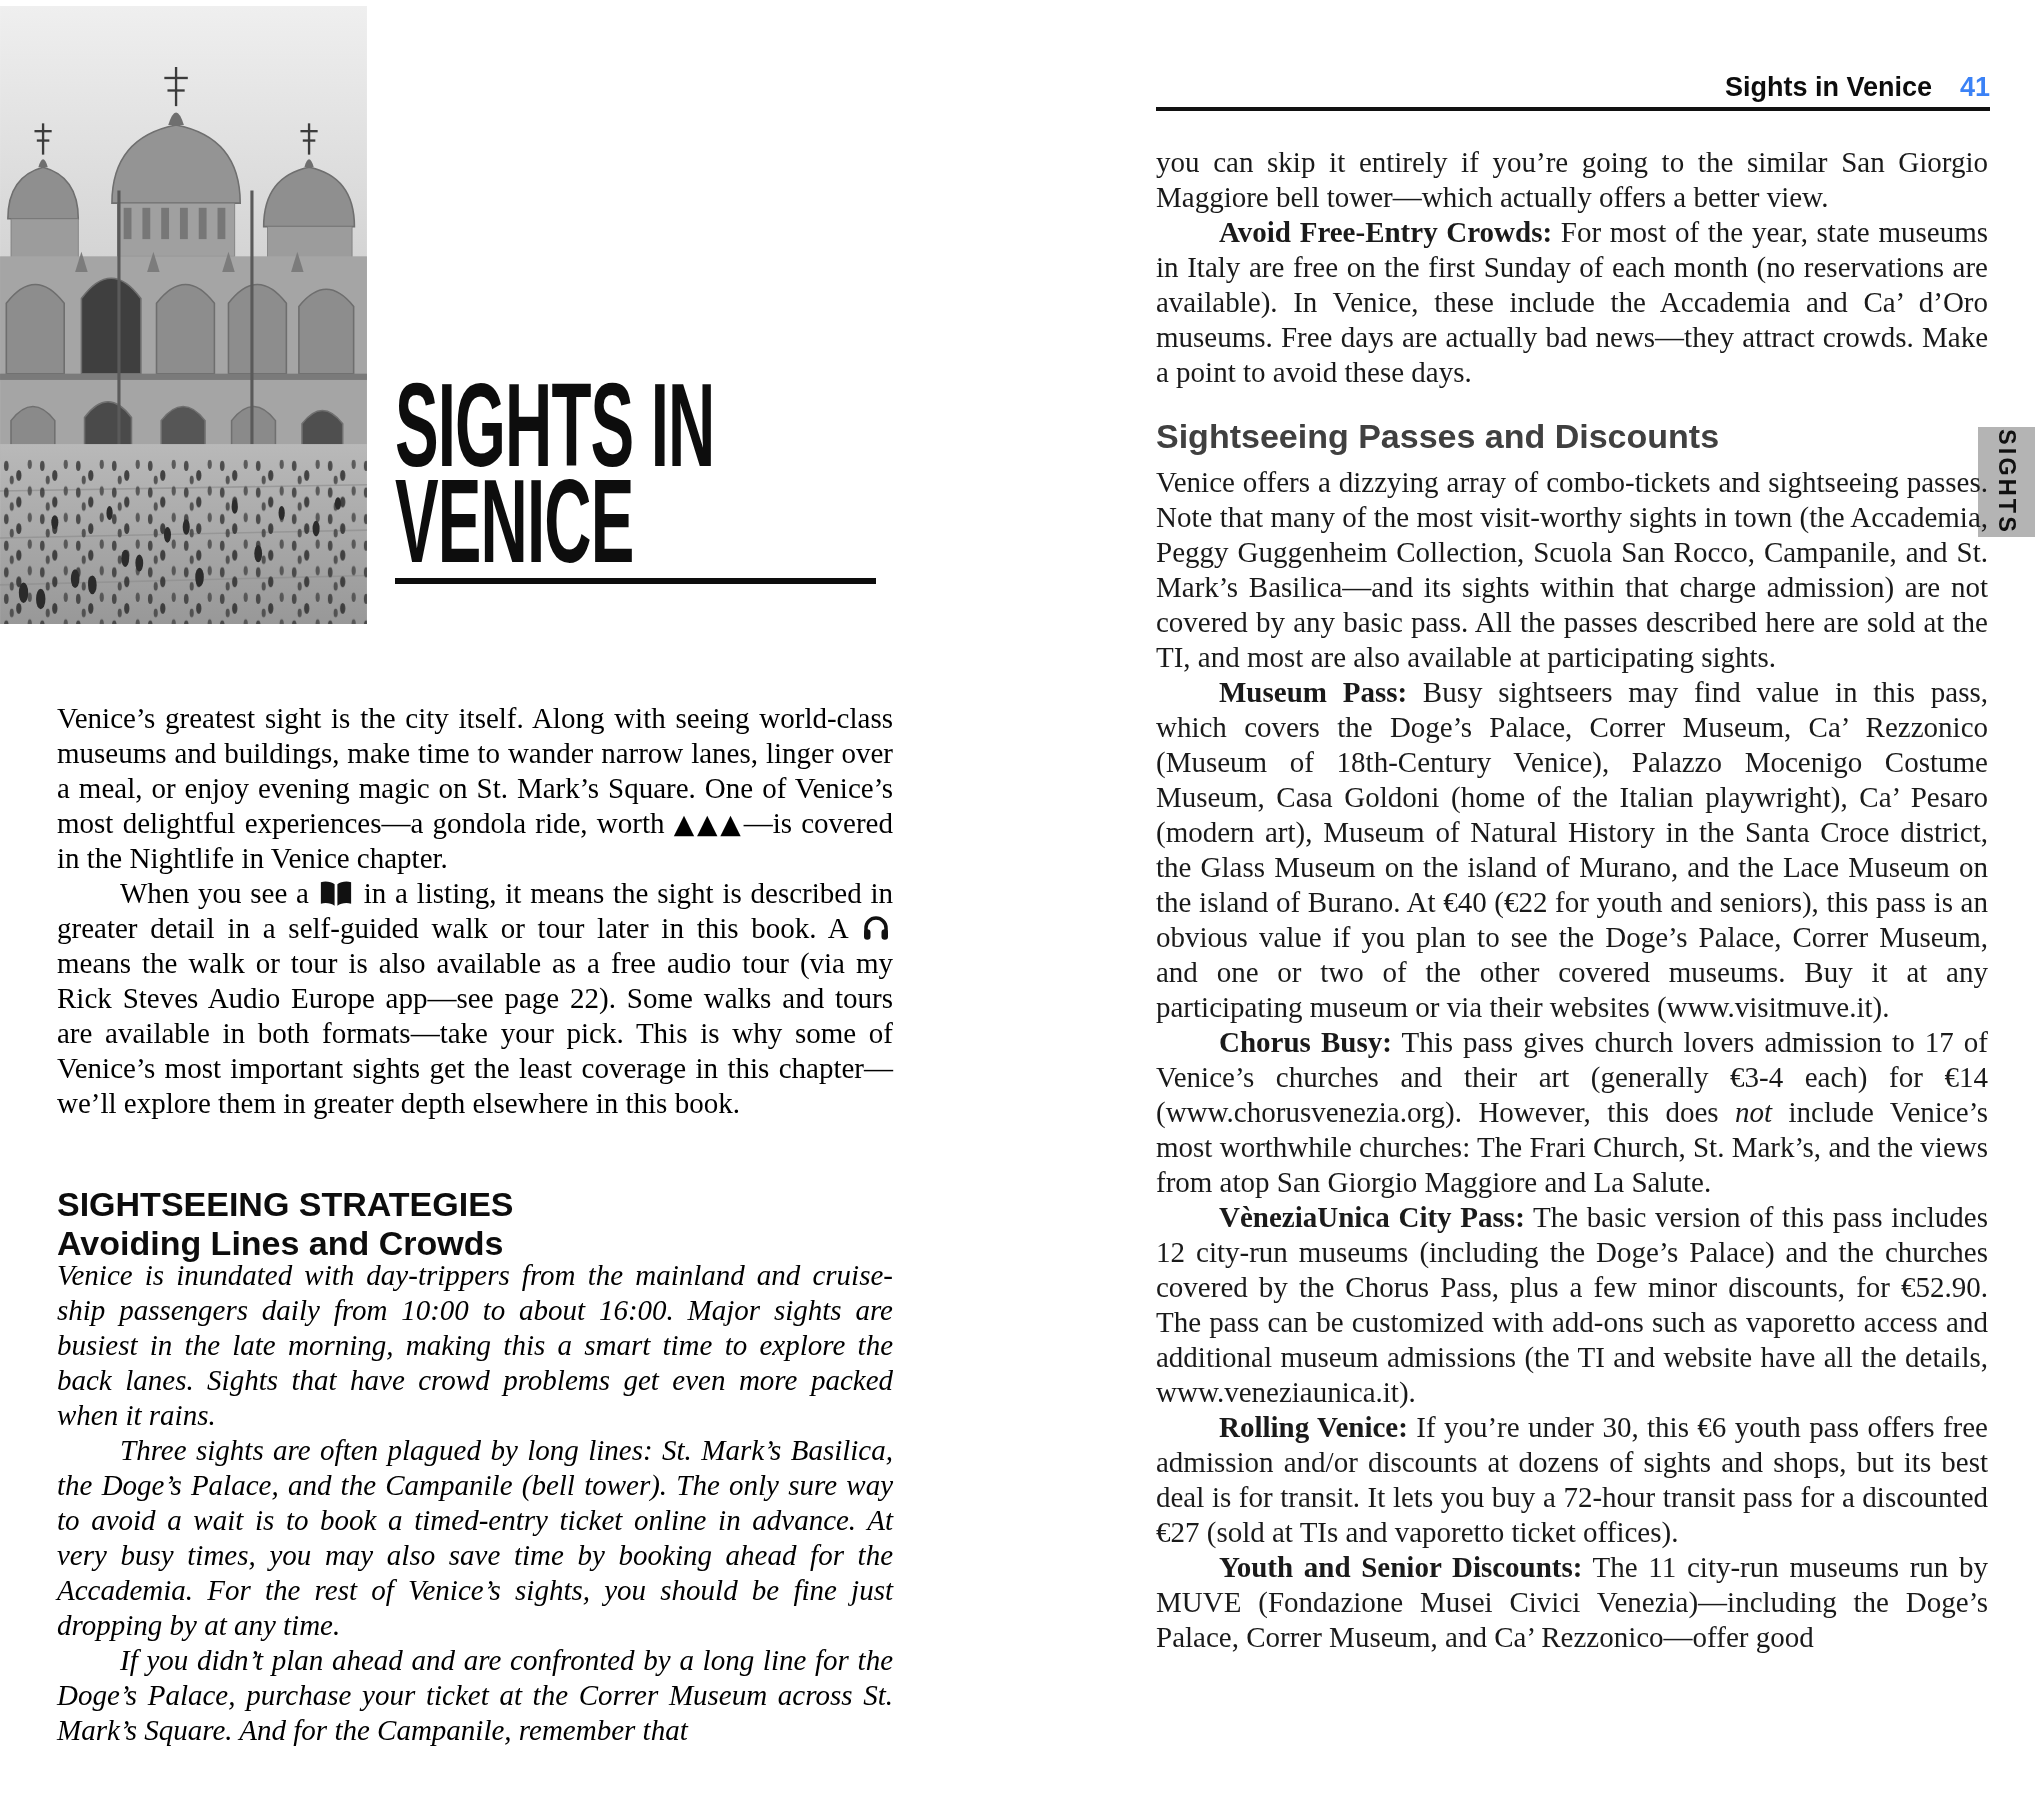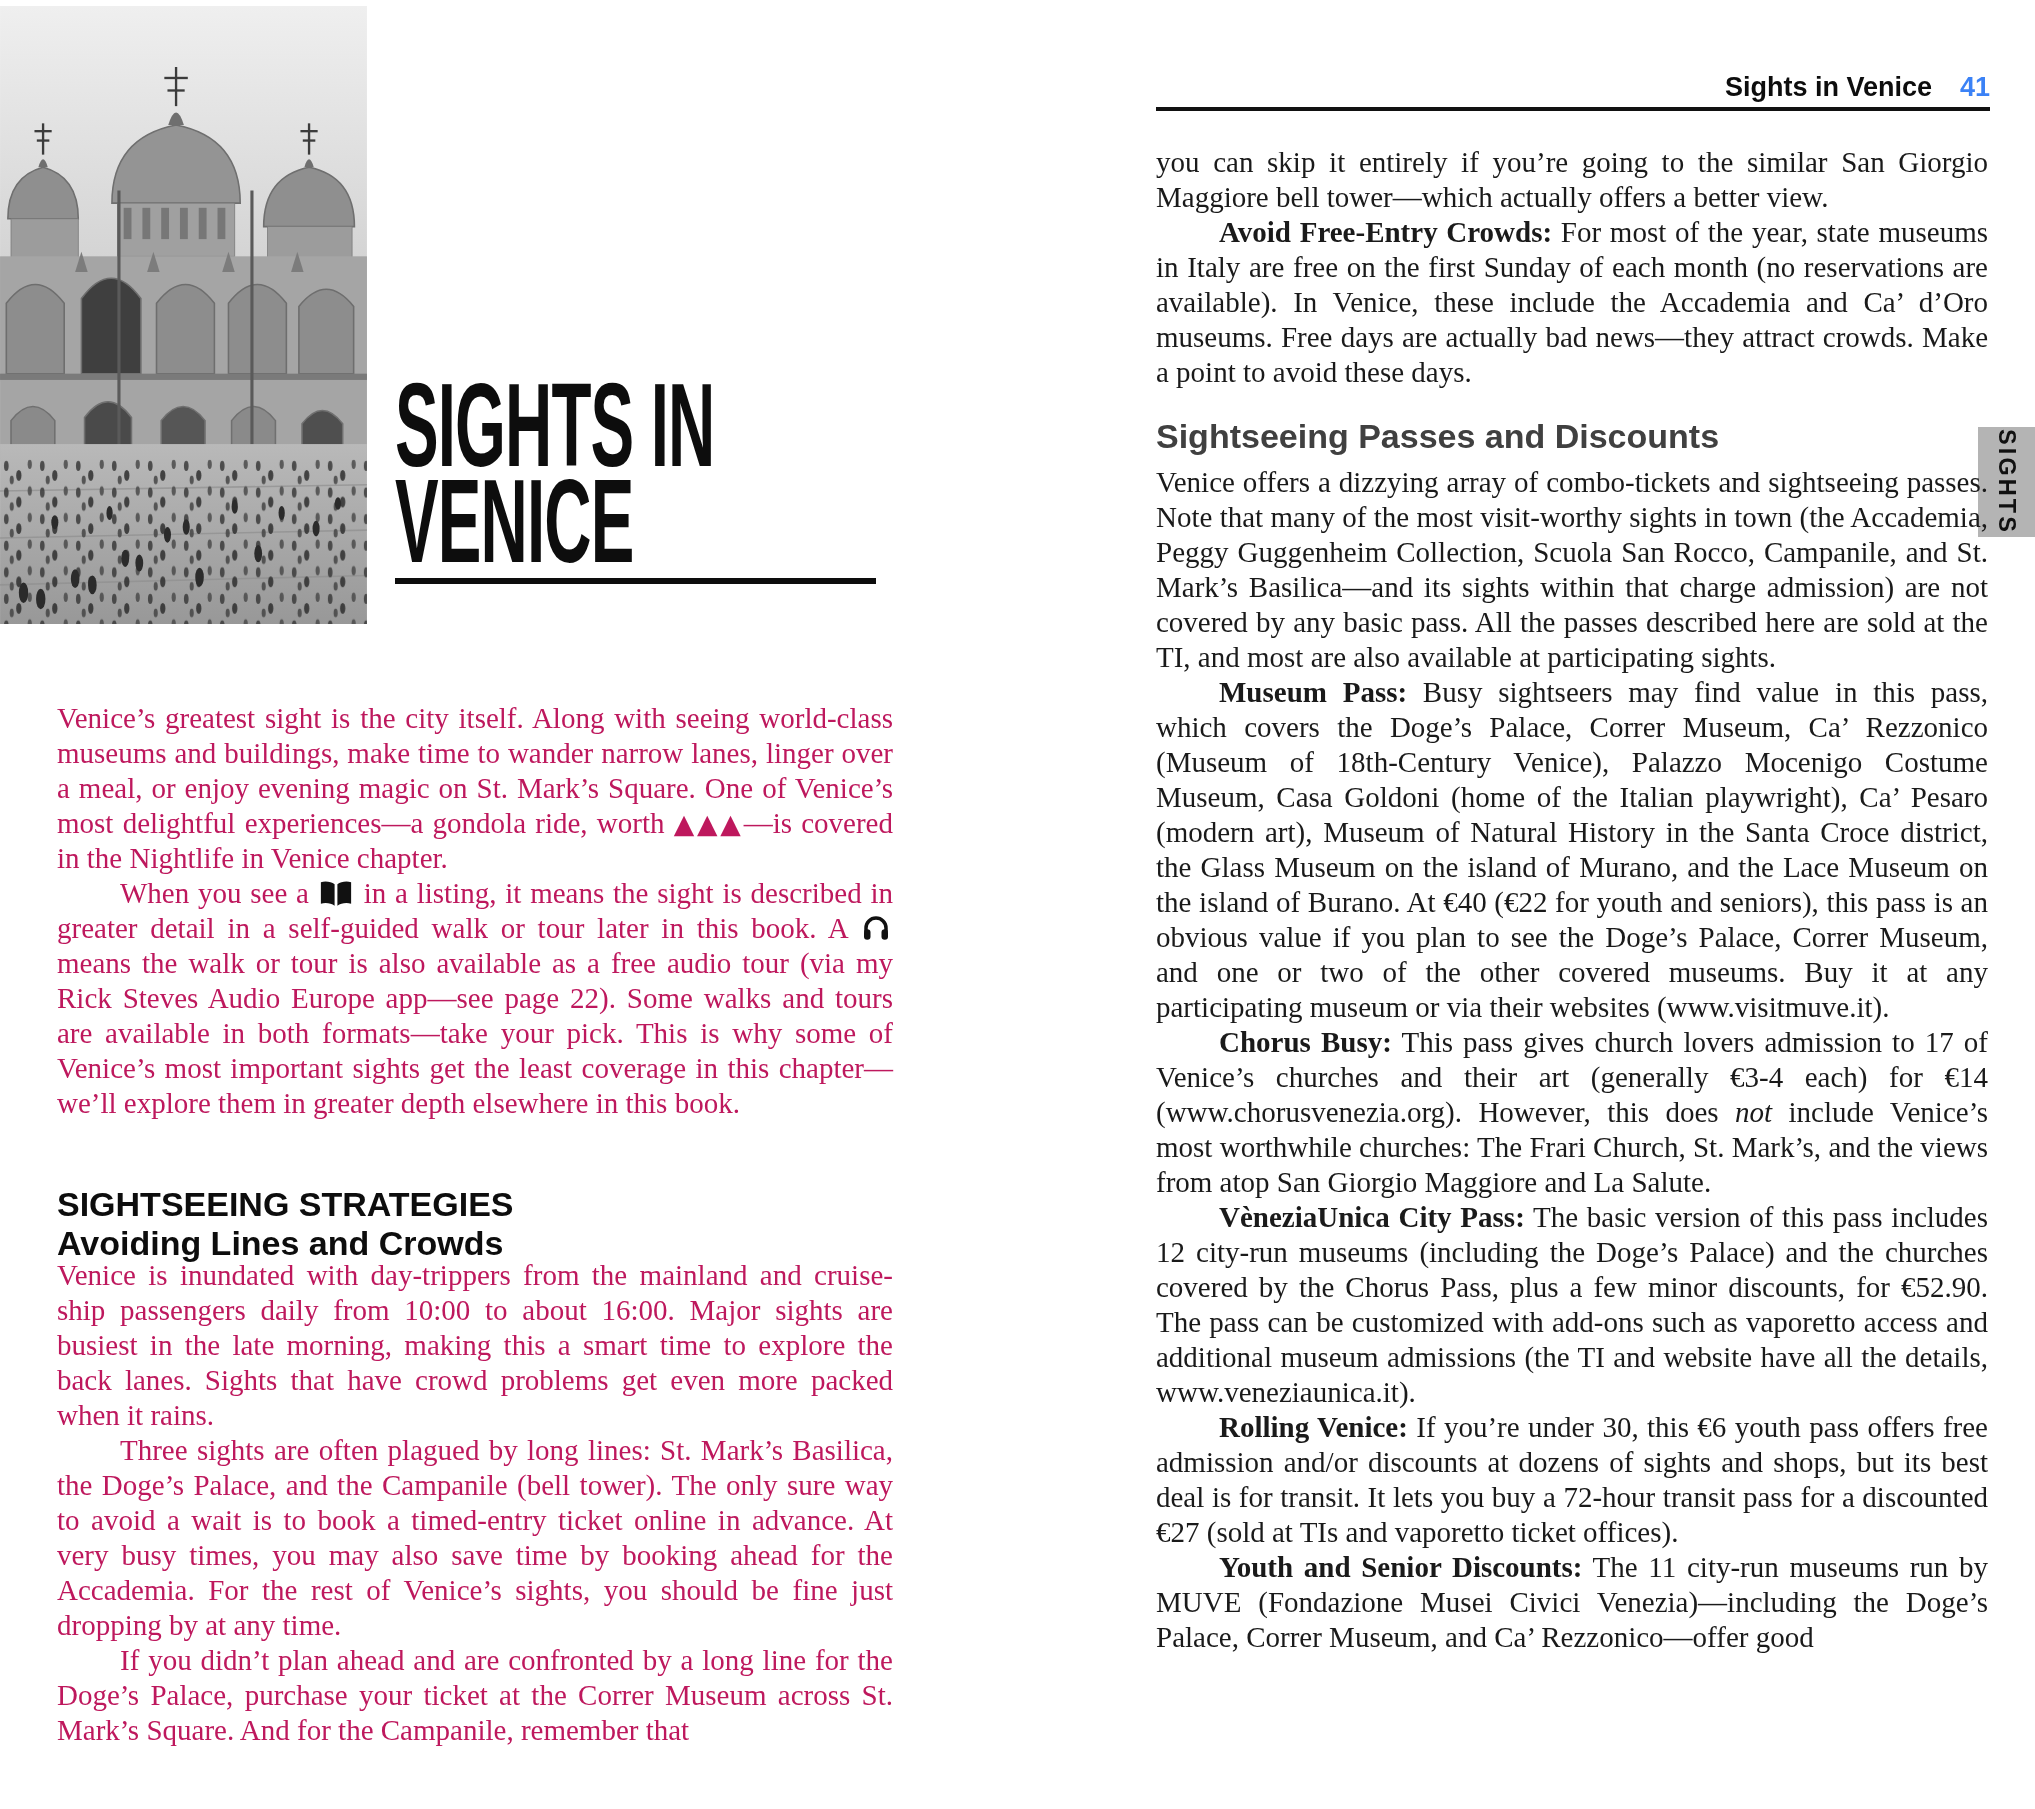--- a/index.html
+++ b/index.html
@@ -11,26 +11,26 @@
   .photo{position:absolute;left:0;top:6.3px;width:367px;height:618px;}
   .title-block{position:absolute;left:395px;top:377px;color:#0d0d0d;}
   .title-line{
     display:block;font-family:"Liberation Sans",sans-serif;font-weight:bold;
     font-size:119px;line-height:96px;letter-spacing:-1.6px;white-space:nowrap;
     transform:scaleX(0.55);transform-origin:left top;
   }
   .title-rule{position:absolute;left:395px;top:578px;width:481px;height:5.5px;background:#0d0d0d;}
   .body-col{
     position:absolute;width:836px;font-size:29px;line-height:35px;
-    text-align:justify;color:#be185d;
+    text-align:justify;color:#000000;
   }
   .body-col p{margin:0;text-indent:63px;}
   .body-col p.noindent{text-indent:0;}
   #left-col-1{left:57px;top:701px;}
-  #left-col-2{left:57px;top:1258px;}
+  #left-col-2{left:57px;top:1258px;font-style:italic;}
   .section-heading{
     position:absolute;left:57px;top:1185px;
     font-family:"Liberation Sans",sans-serif;font-weight:bold;
     font-size:34px;line-height:39px;color:#0d0d0d;letter-spacing:0;
   }
   .tri{font-family:"DejaVu Sans",sans-serif;font-size:0.92em;letter-spacing:0.8px;}
   .inline-icon{display:inline-block;vertical-align:-4.7px;margin:0 1.6px;}
   
   .running-header{
     position:absolute;left:1156px;top:72px;width:834px;text-align:right;

